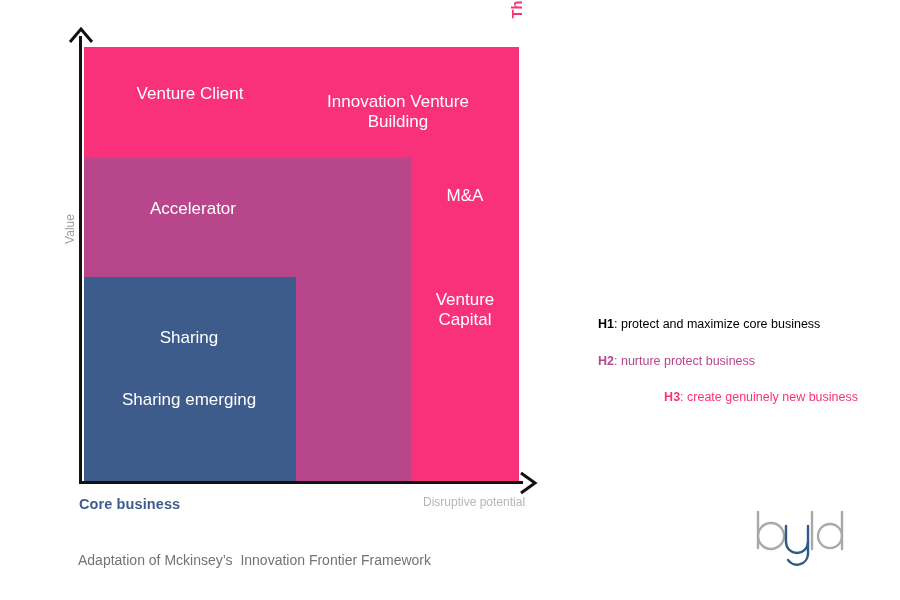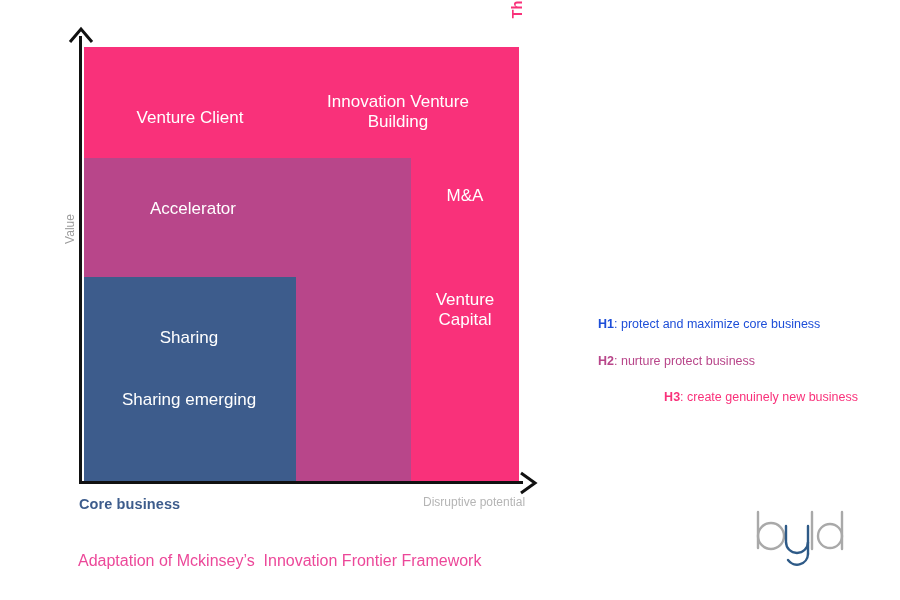--- a/index.html
+++ b/index.html
@@ -67,21 +67,21 @@
     position: absolute;
     color: #ffffff;
     font-size: 17px;
     line-height: 1.2;
     text-align: center;
     z-index: 5;
     white-space: pre-line;
     pointer-events: auto;
   }
 
-  #label-venture-client   { left: 104px; top: 108px;  width: 172px; }
+  #label-venture-client   { left: 104px; top: 84px;  width: 172px; }
   #label-cvb              { left: 303px; top: 92px;  width: 190px; }
   #label-accelerator      { left: 104px; top: 199px; width: 178px; }
   #label-incubator        { left: 278px; top: 229px; width: 131px; }
   #label-mna              { left: 415px; top: 186px; width: 100px; }
   #label-venture-capital  { left: 415px; top: 290px; width: 100px; }
   #label-events           { left: 104px; top: 328px; width: 170px; }
   #label-sharing          { left: 94px;  top: 390px; width: 190px; }
 
   
   #axis-y {
@@ -167,22 +167,22 @@
     direction: ltr;
     z-index: 6;
     white-space: nowrap;
   }
 
   
   #footnote {
     position: absolute;
     left: 78px;
     top: 552px;
-    font-size: 16px;
-    color: #ec4899;
+    font-size: 14px;
+    color: #737373;
     white-space: pre;
     z-index: 6;
   }
 
   
   #legend {
     position: absolute;
     left: 598px;
     top: 317px;
     width: 260px;
@@ -192,21 +192,21 @@
     font-size: 12.5px;
     line-height: 1.25;
     margin-bottom: 21px;
     white-space: nowrap;
   }
   .legend-row:last-child { margin-bottom: 0; text-align: right; }
   .legend-key {
     font-weight: bold;
   }
   .legend-text { font-weight: normal; }
-  .lg-h1 { color: #1d4ed8; }
+  .lg-h1 { color: #000000; }
   .lg-h2 { color: #B8468A; }
   .lg-h3 { color: #F9317A; }
 
   
   #logo {
     position: absolute;
     left: 752px;
     top: 508px;
     width: 92px;
     height: 62px;

